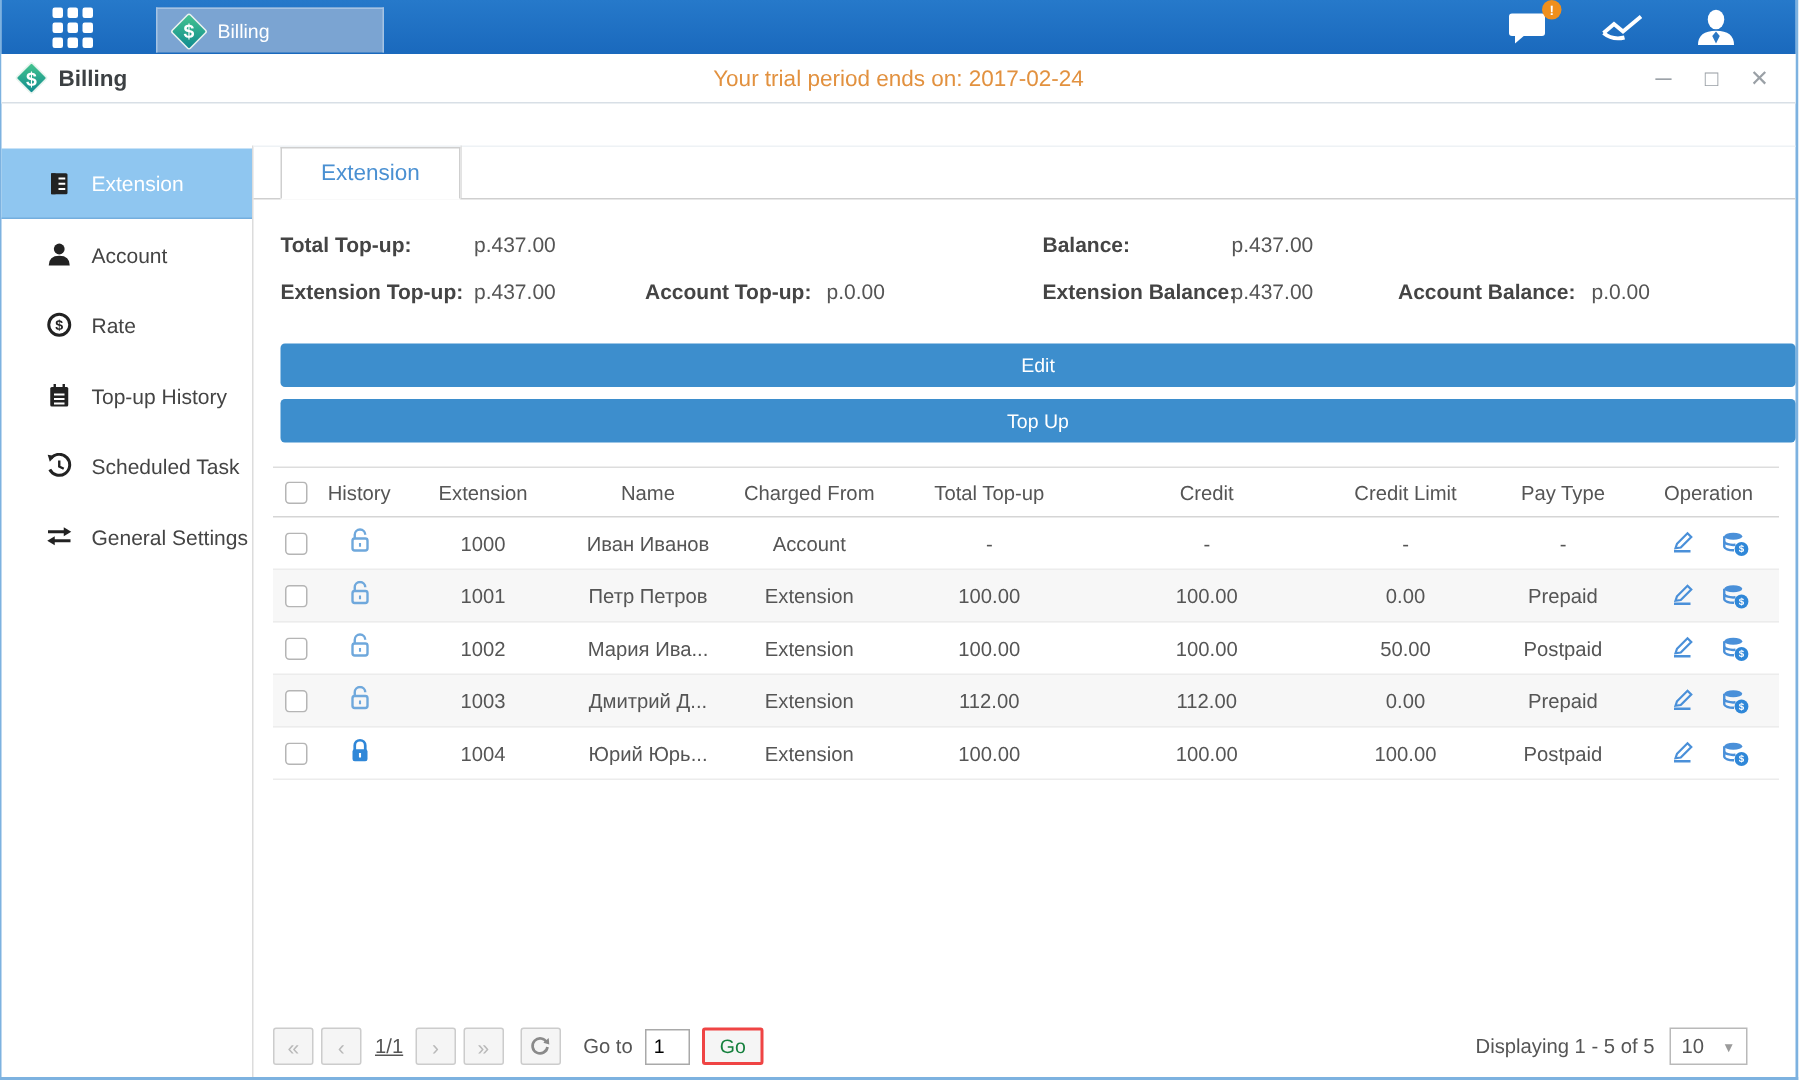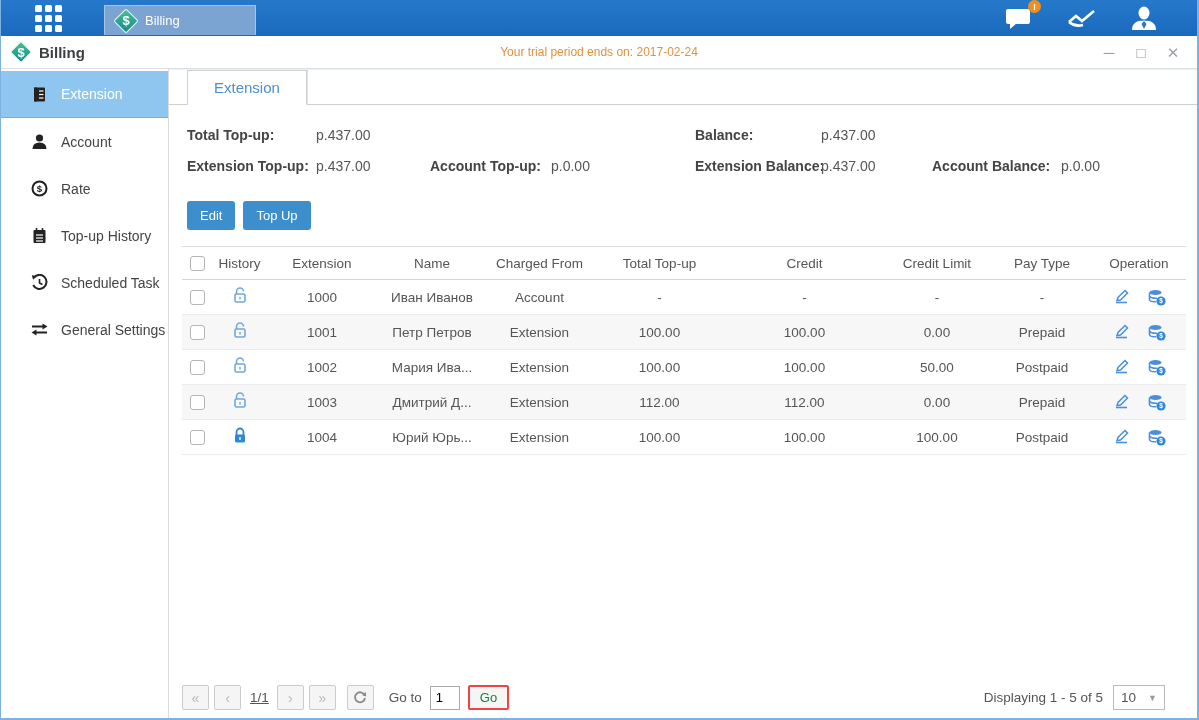--- a/index.html
+++ b/index.html
@@ -17,44 +17,44 @@
   .diamond .dollar { position:absolute; inset:0; display:flex; align-items:center; justify-content:center; color:#fff; font-weight:bold; font-size:13px; }
   .topbar-right { position:absolute; right:40px; top:0; height:36px; display:flex; align-items:center; gap:34px; }
   .tb-icon { position:relative; cursor:pointer; display:flex; align-items:center; }
   .badge { position:absolute; top:-6px; right:-8px; width:13px; height:13px; background:#ef8f1d; border-radius:50%; color:#fff; font-size:9px; font-weight:bold; display:flex; align-items:center; justify-content:center; }
 
   
   .titlebar { height:33px; background:#fff; border-bottom:1px solid #d8dfe6; display:flex; align-items:center; position:relative; flex-shrink:0; }
   .titlebar .app-logo { margin-left:10px; }
   .titlebar .app-logo .diamond { width:20px; height:20px; }
   .app-title { font-size:15px; font-weight:bold; color:#3c4043; margin-left:8px; }
-  .trial { position:absolute; left:0; right:0; text-align:center; color:#e2913f; font-size:12px; pointer-events:none; }
+  .trial { position:absolute; left:0; right:0; text-align:center; color:#e2913f; font-size:15px; pointer-events:none; }
   .win-controls { position:absolute; right:16px; display:flex; gap:16px; }
   .win-controls span { color:#9aa0a6; font-size:15px; line-height:15px; cursor:pointer; width:16px; text-align:center; }
 
   
-  .content { flex:1; display:flex; min-height:0; }
+  .content { flex:1; display:flex; min-height:0;margin-top:28px; }
   .sidebar { width:168px; border-right:1px solid #dcdcdc; padding-top:2px; flex-shrink:0; }
   .side-item { height:47px; display:flex; align-items:center; padding-left:30px; gap:13px; font-size:14px; color:#444; cursor:pointer; }
   .side-item svg { flex-shrink:0; }
   .side-item.active { background:#8fc6f0; color:#fff; border-bottom:1px solid #74aede; }
 
   .main { flex:1; position:relative; border-top:1px solid #eef2f5; min-width:0; }
   .tabstrip { height:35px; border-bottom:1px solid #cfcfcf; display:flex; align-items:flex-end; padding-left:18px; }
   .tab { height:35px; background:#fff; border:1px solid #cfcfcf; border-bottom:1px solid #fff; margin-bottom:-1px; padding:0 26px; display:flex; align-items:center; color:#4a90d2; font-size:15px; cursor:pointer; }
   .tab-filler { height:35px; border-left:1px solid #e3e3e3; flex:0 0 210px; }
 
   
   .summary { position:relative; margin:20px 0 0 18px; height:66px; font-size:14px; }
   .summary .lbl { position:absolute; font-weight:bold; color:#444; }
   .summary .val { position:absolute; color:#555; }
   .r1 { top:2px; } .r2 { top:33px; }
 
   
-  .btnrow { margin:10px 0 0 18px; display:flex; gap:8px; }
+  .btnrow { margin:10px 0 0 18px; display:flex; gap:8px;flex-direction:column; }
   .btn-blue { background:#3d8ecd; color:#fff; border:none; border-radius:3px; font-size:13px; font-family:"Liberation Sans",sans-serif; padding:7px 13px; cursor:pointer; }
 
   
   .table { margin:16px 14px 0 13px; width:1004px; font-size:13.5px; color:#555; }
   .trow { display:grid; grid-template-columns:30px 55px 110px 110px 105px 135px 155px 110px 100px 94px; align-items:center; height:35px; border-bottom:1px solid #ececec; }
   .trow > div { text-align:center; overflow:hidden; white-space:nowrap; }
   .thead { border-top:1px solid #dddddd; border-bottom:1px solid #d5d5d5; height:34px; color:#555; }
   .trow.alt { background:#f7f7f7; }
   .cb { width:15px; height:15px; border:1px solid #b5b5b5; border-radius:3px; background:#fff; margin:0 auto; cursor:pointer; }
   .ops { display:flex; justify-content:center; gap:18px; align-items:center; }

